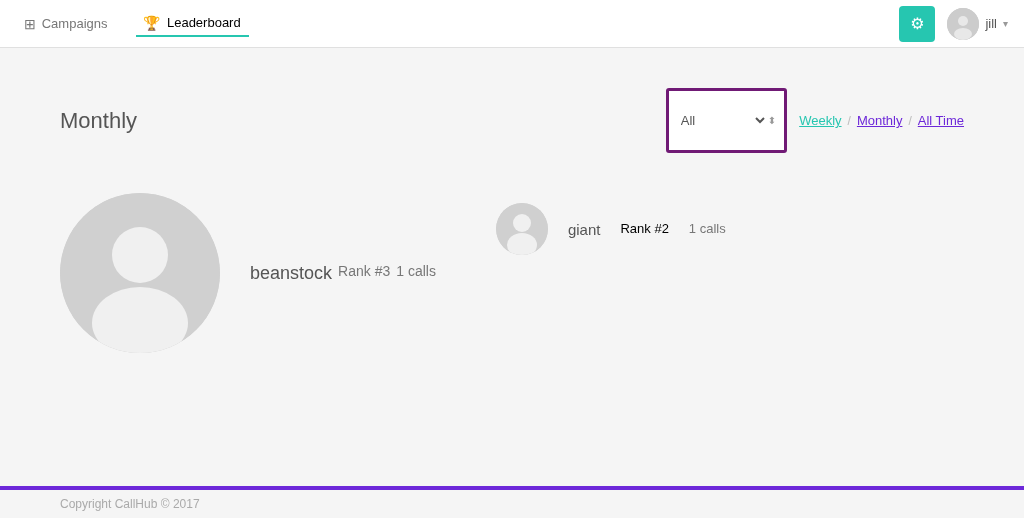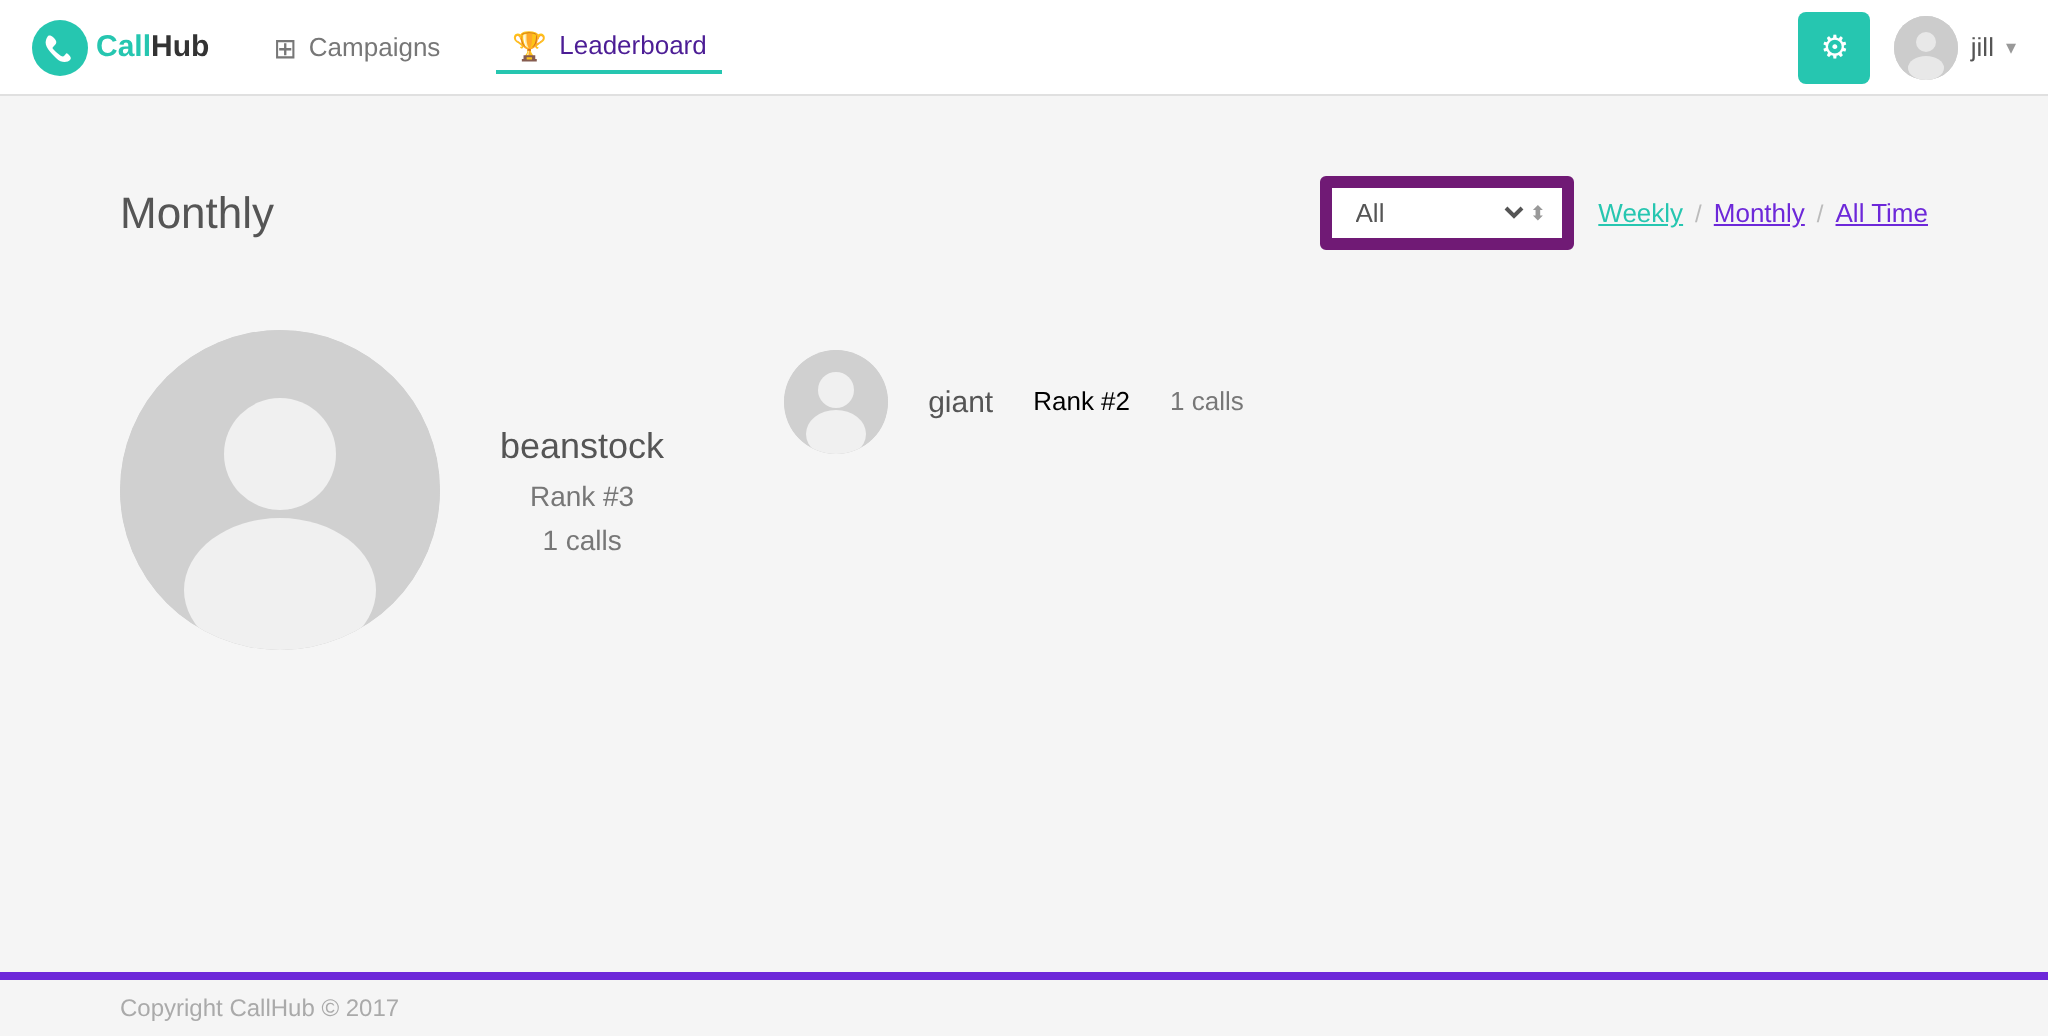--- a/index.html
+++ b/index.html
@@ -115,24 +115,24 @@
     }
 
     .filters {
       display: flex;
       align-items: center;
       gap: 12px;
     }
     .filter-select-wrapper {
       display: flex;
       align-items: center;
-      border: 6px solid #701a75;
+      border: 3px solid #701a75;
       border-radius: 3px;
       background: #fff;
-      padding: 4px 8px;
+      padding: 21px 8px;
       cursor: pointer;
     }
     .filter-select-wrapper select {
       border: none;
       outline: none;
       background: transparent;
       font-size: 13px;
       color: #555;
       cursor: pointer;
     }
@@ -183,21 +183,21 @@
       height: 52px;
       border-radius: 50%;
       background: #d0d0d0;
       display: flex;
       align-items: center;
       justify-content: center;
       overflow: hidden;
       flex-shrink: 0;
     }
 
-    .leader-info { display: flex; flex-direction: column; gap: 6px; align-items: center; }
+    .leader-info { display: flex; flex-direction: row; gap: 6px; }
     .leader-name { font-size: 18px; color: #555; font-weight: 400; }
     .leader-rank { font-size: 14px; color: #777; }
     .leader-calls { font-size: 14px; color: #777; }
 
     .leader-card-small {
       display: flex;
       align-items: center;
       gap: 20px;
       margin-top: 20px;
     }
@@ -215,37 +215,29 @@
       align-items: center;
       padding: 0 60px;
       border-top: 4px solid #6d28d9;
     }
     .footer-text { font-size: 12px; color: #aaa; }
   </style>
 </head>
 <body>
 
 <header class="header">
-  <div class="logo">
-    <div class="logo-icon">
-      <svg width="18" height="18" viewBox="0 0 18 18" fill="none">
-        <path d="M3 3c0 0 1-1 3 1s1 3 0 4-1 1 0 2 4 4 5 3 1-2 2-1 2 2 1 3-4 2-7-1S1 8 2 5c.5-1.5 1-2 1-2z" fill="#fff"></path>
-      </svg>
-    </div>
-    <span class="logo-text"><span>Call</span>Hub</span>
-  </div>
 
   <nav class="nav">
     <a class="nav-item">
       <span class="nav-icon">⊞</span>
       <span>Campaigns</span>
     </a>
     <a class="nav-item active">
       <span class="nav-icon" style="color:#26c6b0;">🏆</span>
-      <span style="color:#4c1d95;">Leaderboard</span>
+      <span style="color:#000000;">Leaderboard</span>
     </a>
   </nav>
 
   <div class="header-right">
     <div class="header-btn">
       <span>⚙</span>
     </div>
     <div class="user-menu">
       <div class="user-avatar">
         <svg width="32" height="32" viewBox="0 0 32 32">

